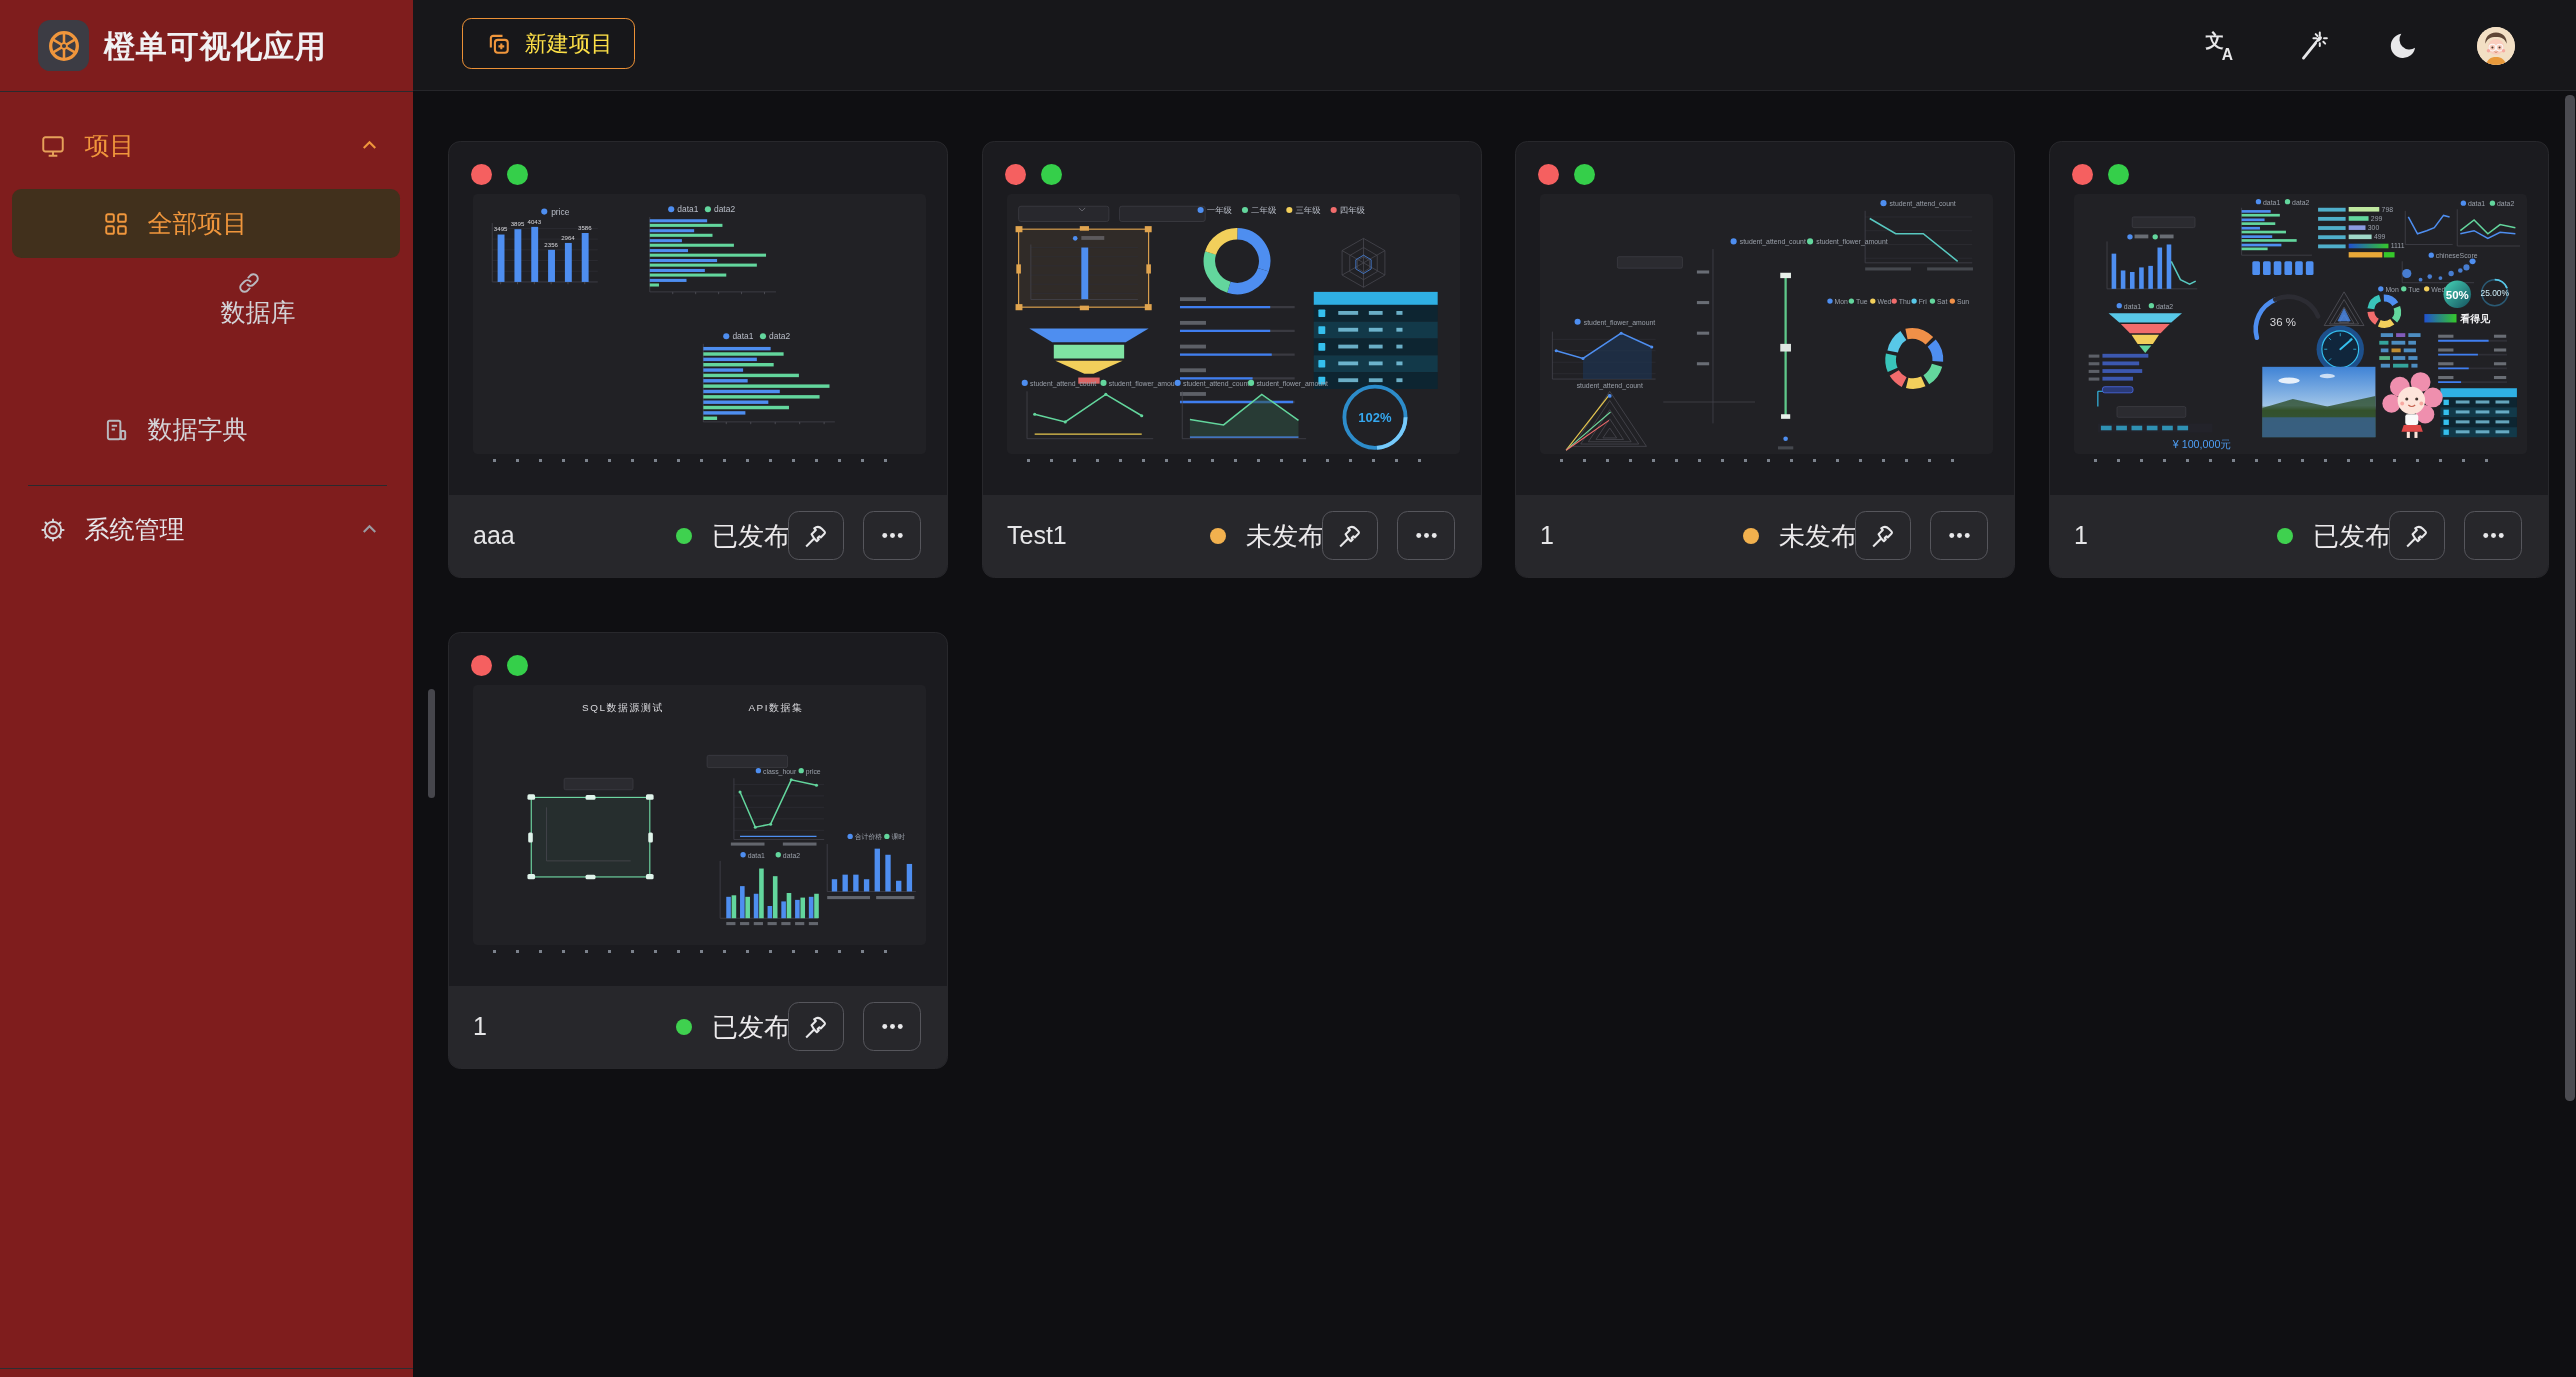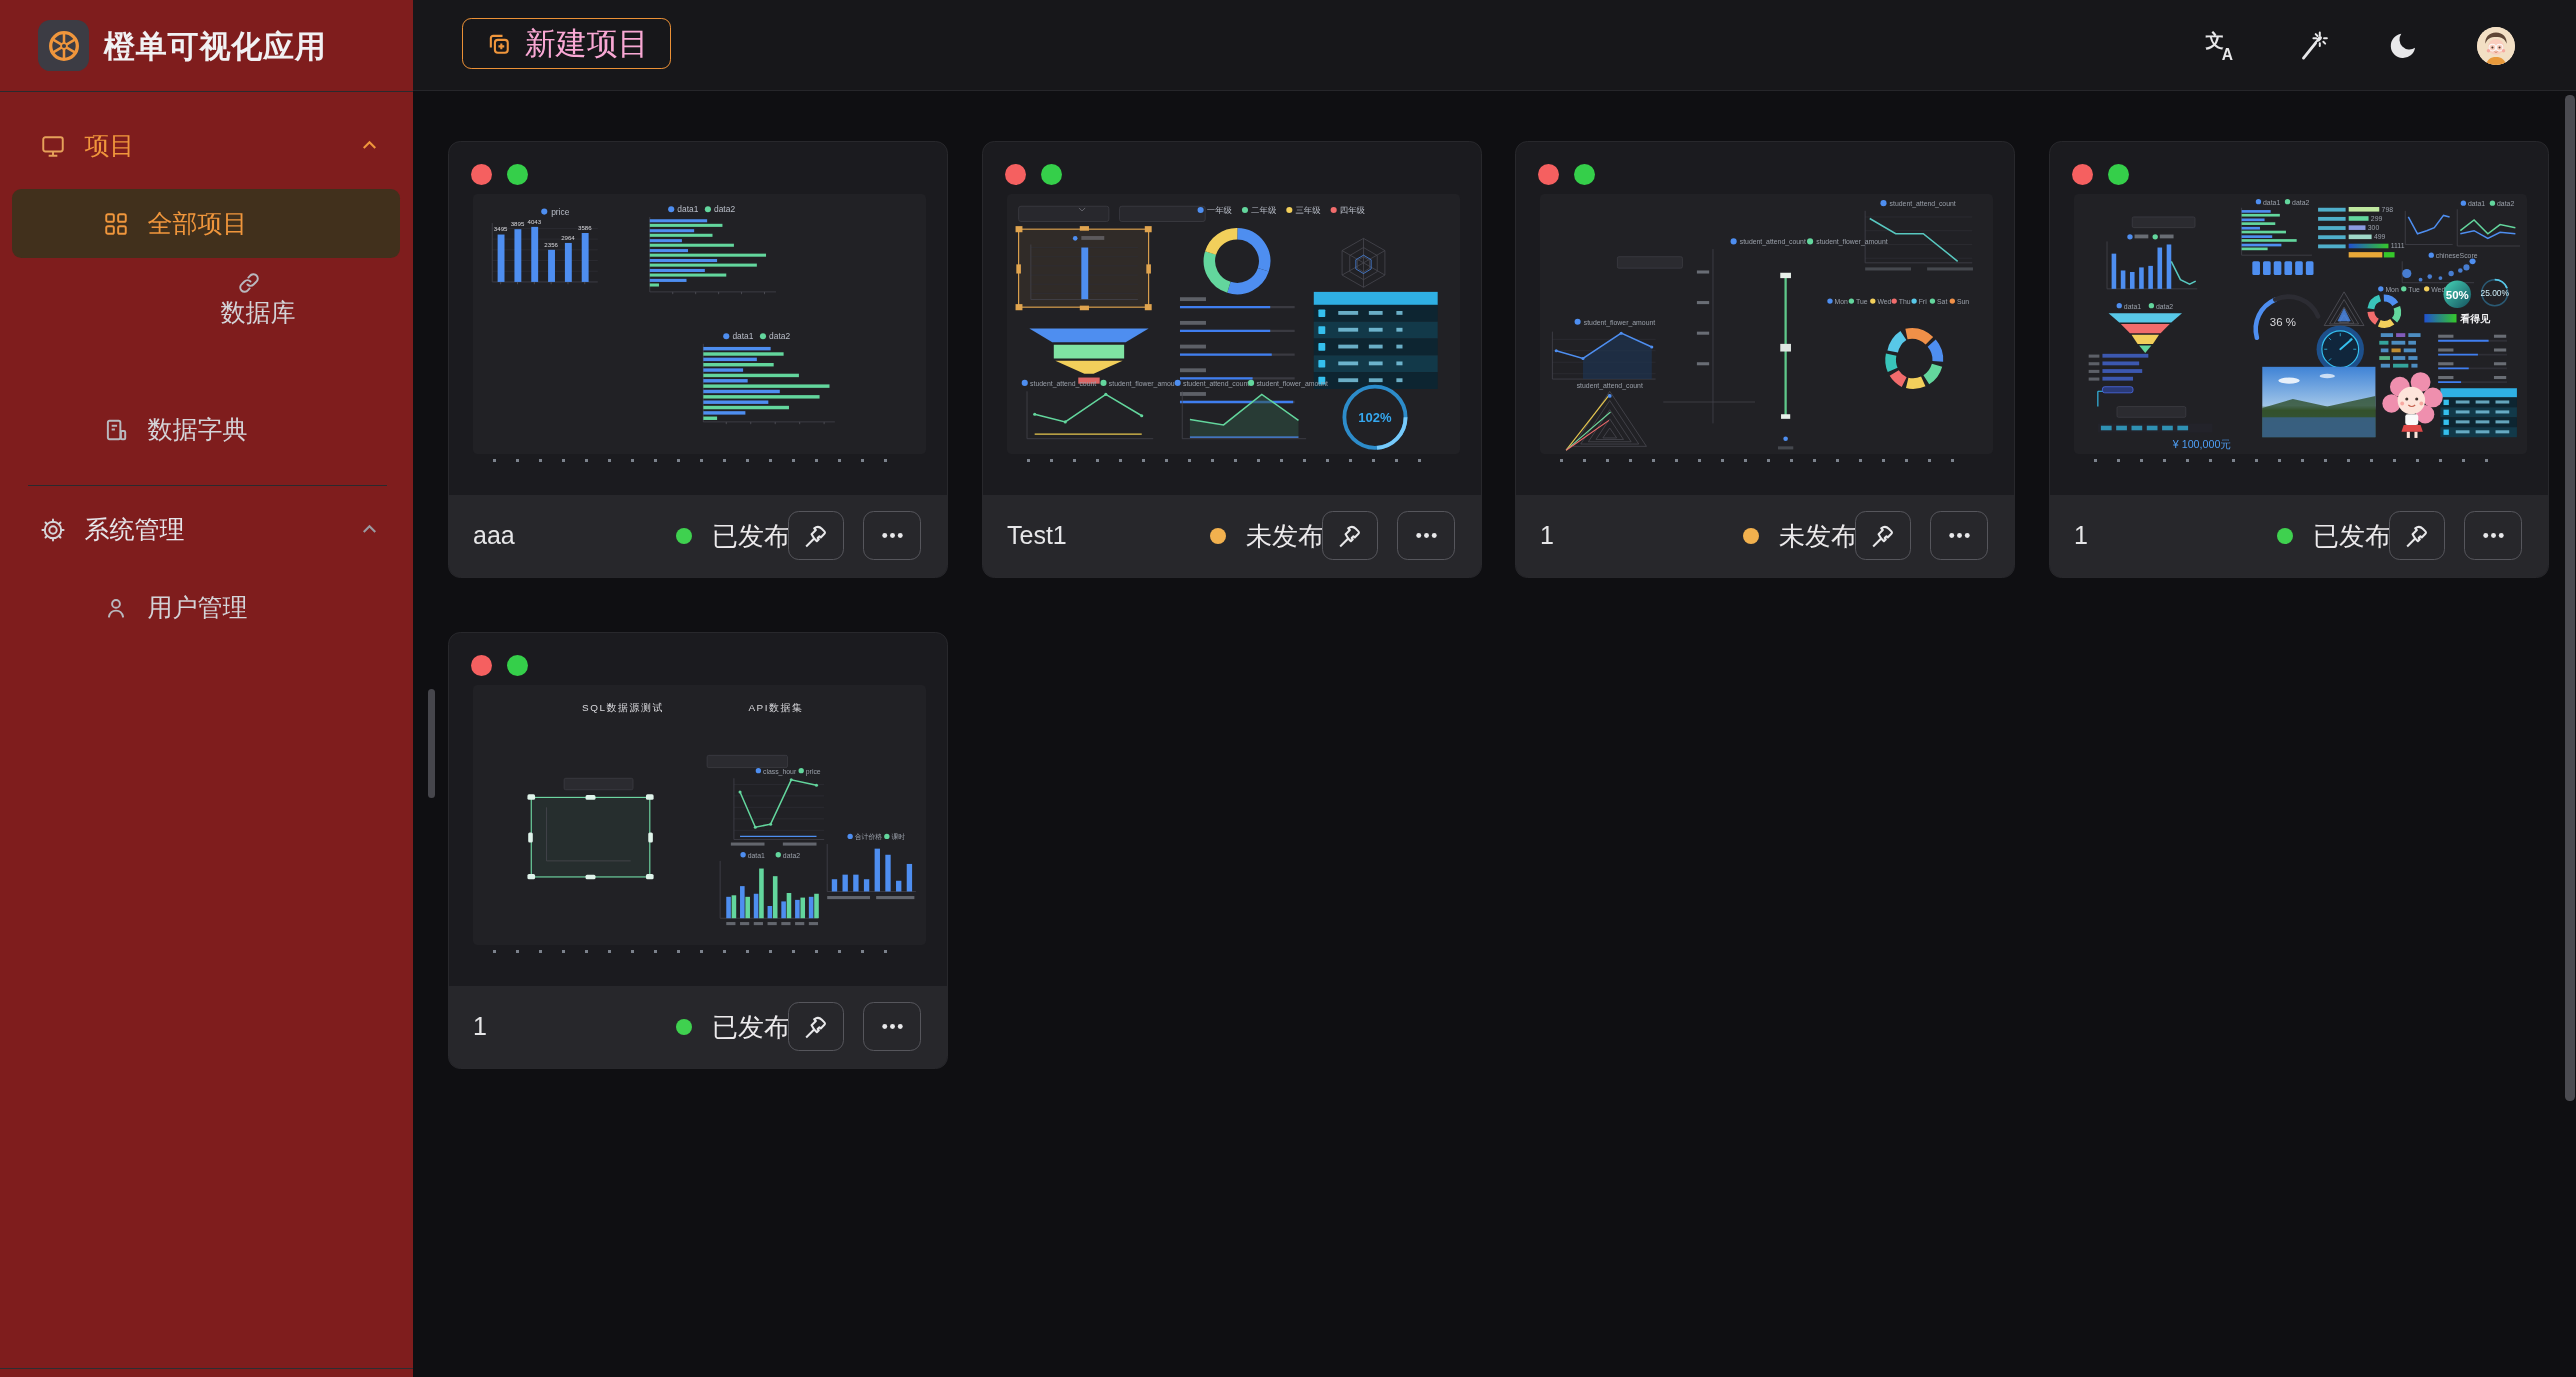--- a/index.html
+++ b/index.html
@@ -22,21 +22,21 @@
   .nav-label.white { color:#e6e6ea; }
   .chev { position:absolute; right:32px; width:23px; height:23px; }
   .group-head { padding-left:40px; }
   .sub-item  { padding-left:103px; }
   .active-pill { position:absolute; left:12.3px; top:189px; width:388px; height:69px; border-radius:9.2px; background:#41301c; }
   .side-thumb { position:absolute; left:428px; top:689px; width:7px; height:109px; border-radius:3.8px; background:#46464c; }
 
   
   .topbar { position:absolute; left:413px; top:0; width:2163px; height:91px; background:#17171a; border-bottom:0.8px solid #26262a; }
   .btn-new { position:absolute; left:49px; top:18.4px; height:51px; padding:0 21.5px; display:flex; align-items:center; gap:12.3px;
-    border:1.5px solid #ec9136; border-radius:9.2px; background:transparent; color:#f9a8d4; font-size:31px; cursor:pointer;
+    border:1.5px solid #ec9136; border-radius:9.2px; background:transparent; color:#fde047; font-size:22px; cursor:pointer;
     font-family:inherit; }
   .top-icons { position:absolute; right:61px; top:0; height:91px; display:flex; align-items:center; gap:57px; }
   .tico { width:34px; height:34px; color:#e8e8ea; cursor:pointer; }
   .avatar { width:38px; height:38px; border-radius:50%; overflow:hidden; cursor:pointer; background:#f2dfc4; }
 
   
   .main-scroll { position:absolute; right:1.5px; top:95px; width:9.2px; height:1006px; border-radius:4.6px; background:#4b4b51; }
 
   
   .card { position:absolute; width:500px; height:437px; background:#1b1b1f; border:0.8px solid #28282c; border-radius:12.3px; }
@@ -134,27 +134,20 @@
       <circle cx="12" cy="12" r="3.4"></circle>
       <circle cx="12" cy="12" r="7.6"></circle>
       <path d="M12 2.2v2.2M12 19.6v2.2M21.8 12h-2.2M4.4 12H2.2M18.9 5.1l-1.6 1.6M6.7 17.3l-1.6 1.6M18.9 18.9l-1.6-1.6M6.7 6.7L5.1 5.1"></path>
     </svg>
     <span class="nav-label white">系统管理</span>
     <svg class="chev" viewBox="0 0 24 24" fill="none" stroke="#9a9aa2" stroke-width="2.2">
       <path d="M6 14.5l6-6 6 6"></path>
     </svg>
   </div>
 
-  <div class="nav-row sub-item" style="top:580px;">
-    <svg class="ico" viewBox="0 0 24 24" fill="none" stroke="#b9b9bf" stroke-width="1.8" stroke-linecap="round">
-      <circle cx="12" cy="8.2" r="3.6"></circle>
-      <path d="M5.5 20c.8-3.6 3.4-5.6 6.5-5.6s5.7 2 6.5 5.6"></path>
-    </svg>
-    <span class="nav-label">用户管理</span>
-  </div>
 
   <div class="side-divider3"></div>
   <div class="side-thumb"></div>
 </div>
 
 <div class="topbar">
   <button class="btn-new">
     <svg width="28" height="28" viewBox="0 0 24 24" fill="none" stroke="#f0963c" stroke-width="1.8">
       <path d="M5 15V7a2 2 0 0 1 2-2h8"></path>
       <rect x="8.5" y="8.5" width="11" height="11" rx="2.5"></rect>

